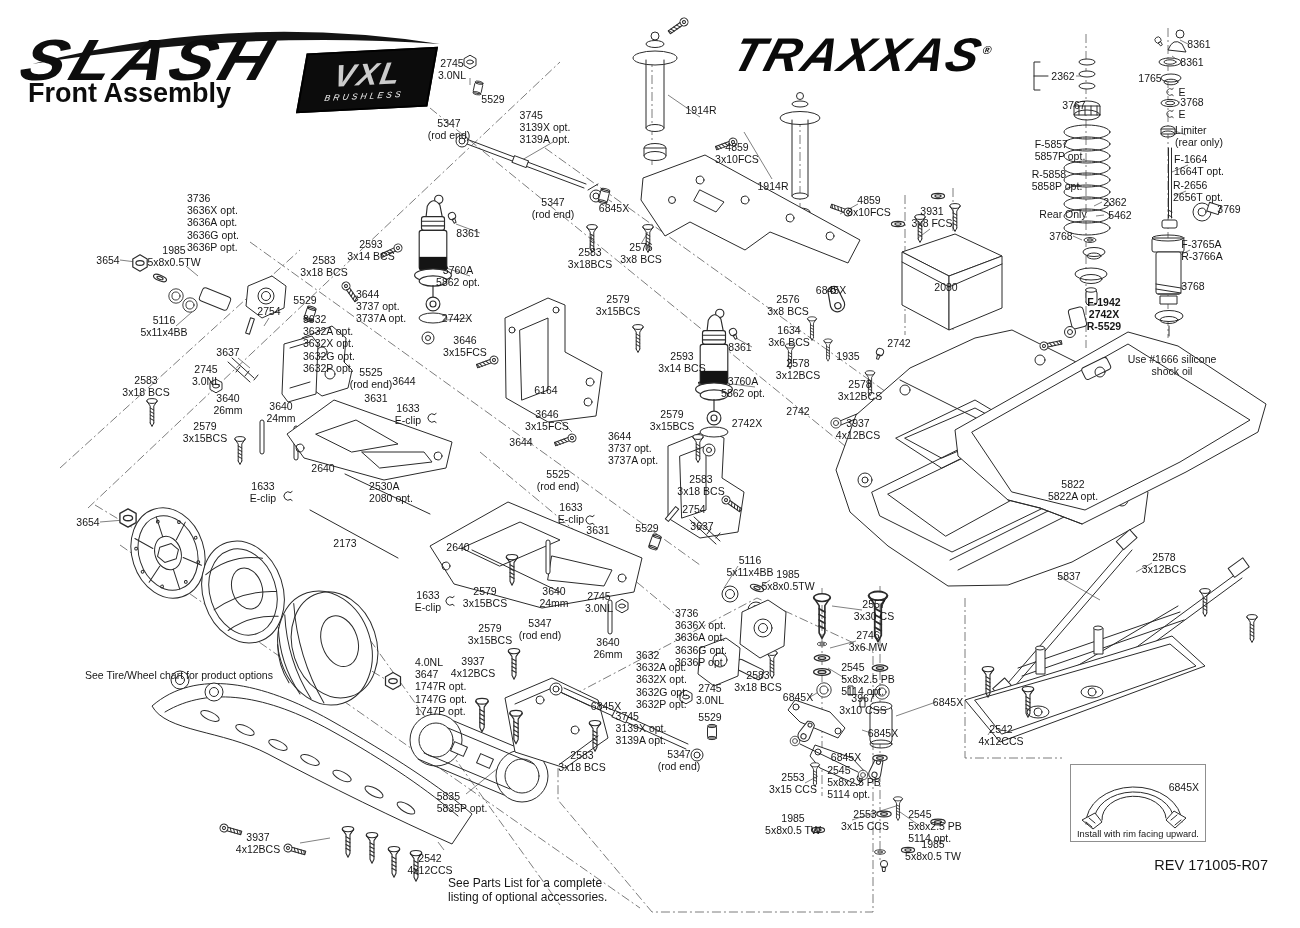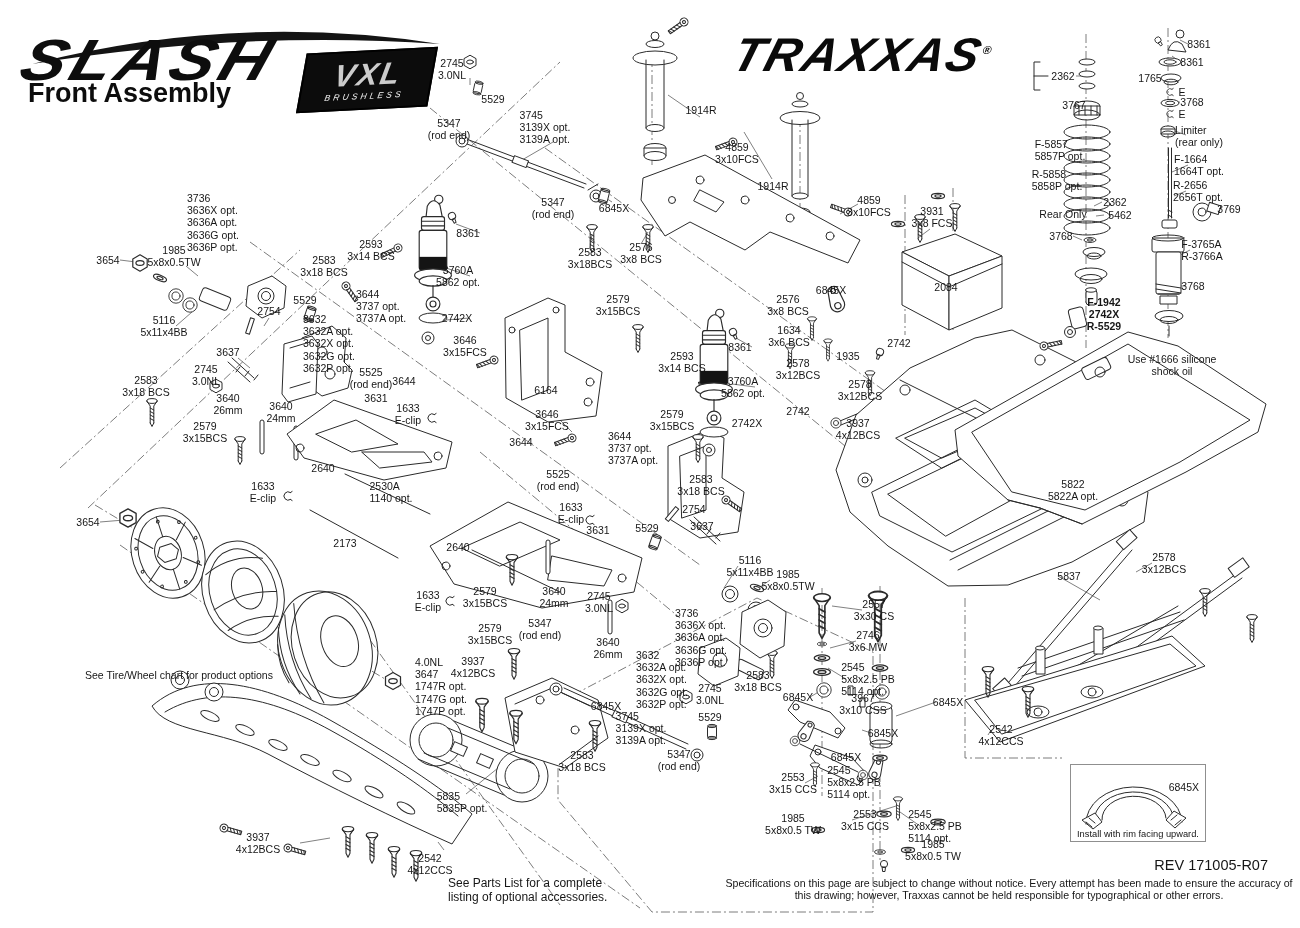--- a/index.html
+++ b/index.html
@@ -562,21 +562,21 @@
       <div class="plabel" style="left: 614px; top: 208px;">6845X</div>
       <div class="plabel" style="left: 553px; top: 208px;">5347
 (rod end)</div>
       <div class="plabel" style="left: 590px; top: 258px;">2583
 3x18BCS</div>
       <div class="plabel" style="left: 641px; top: 253px;">2576
 3x8 BCS</div>
       <div class="plabel" style="left: 468px; top: 233px;">8361</div>
       <div class="plabel" style="left: 932px; top: 217px;">3931
 3x8 FCS</div>
-      <div class="plabel" style="left: 946px; top: 287px;">2084</div>
+      <div class="plabel" style="left: 946px; top: 287px;">2080</div>
       <div class="plabel" style="left: 899px; top: 343px;">2742</div>
       <div class="plabel" style="left: 1063px; top: 76px;">2362</div>
       <div class="plabel" style="left: 1074px; top: 105px;">3767</div>
       <div class="plabel left" style="left: 1060px; top: 150px;">F-5857
 5857P opt.</div>
       <div class="plabel left" style="left: 1057px; top: 180px;">R-5858
 5858P opt.</div>
       <div class="plabel" style="left: 1115px; top: 202px;">2362</div>
       <div class="plabel" style="left: 1063px; top: 214px;">Rear Only</div>
       <div class="plabel" style="left: 1120px; top: 215px;">5462</div>
@@ -672,21 +672,21 @@
 3x6 BCS</div>
       <div class="plabel" style="left: 798px; top: 369px;">2578
 3x12BCS</div>
       <div class="plabel" style="left: 848px; top: 356px;">1935</div>
       <div class="plabel" style="left: 860px; top: 390px;">2578
 3x12BCS</div>
       <div class="plabel" style="left: 798px; top: 411px;">2742</div>
       <div class="plabel" style="left: 858px; top: 429px;">3937
 4x12BCS</div>
       <div class="plabel left" style="left: 391px; top: 492px;">2530A
-1140 opt.</div>
+2080 opt.</div>
       <div class="plabel" style="left: 263px; top: 492px;">1633
 E-clip</div>
       <div class="plabel" style="left: 323px; top: 468px;">2640</div>
       <div class="plabel" style="left: 345px; top: 543px;">2173</div>
       <div class="plabel" style="left: 458px; top: 547px;">2640</div>
       <div class="plabel" style="left: 558px; top: 480px;">5525
 (rod end)</div>
       <div class="plabel" style="left: 571px; top: 513px;">1633
 E-clip</div>
       <div class="plabel" style="left: 598px; top: 530px;">3631</div>
@@ -789,16 +789,14 @@
 <div class="note-tire">See Tire/Wheel chart for product options</div>
 
 <div class="inset">
   <div class="inset-part">6845X</div>
   <div class="inset-caption">Install with rim facing upward.</div>
 </div>
 
 <div class="foot-left">See Parts List for a complete
 listing of optional accessories.</div>
 <div class="foot-rev">REV 171005-R07</div>
-<div class="foot-disc">Specifications on this page are subject to change without notice. Every attempt has been made to ensure the accuracy of
-this drawing; however, Traxxas cannot be held responsible for typographical or other errors.</div>
 
 </div>
 
 </body></html>

